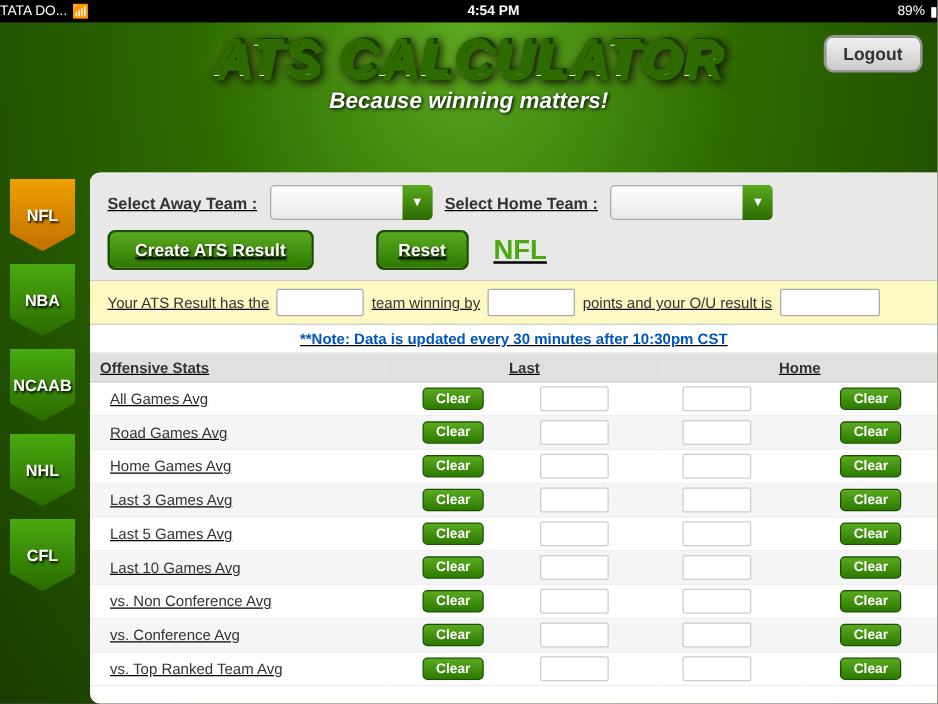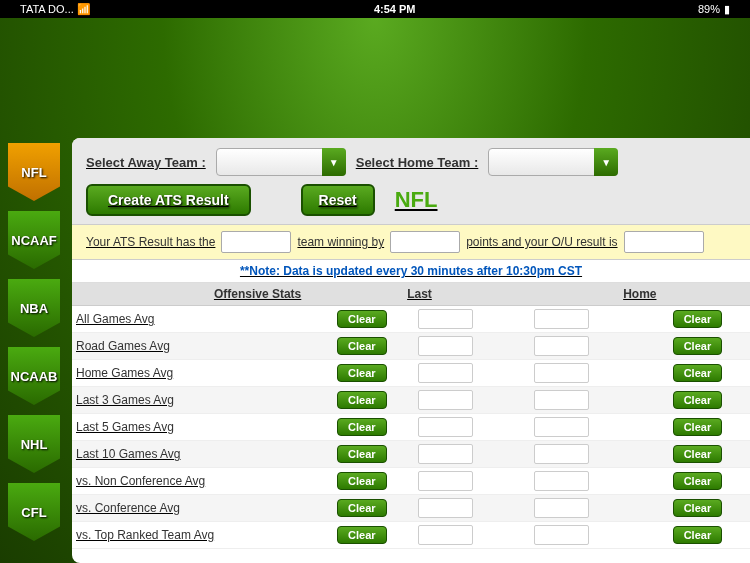--- a/index.html
+++ b/index.html
@@ -12,21 +12,21 @@
     }
 
     
     .status-bar {
       display: flex;
       justify-content: space-between;
       align-items: center;
       background: #000;
       color: #fff;
       font-size: 11px;
-      padding: 2px 20px;
+      padding: 2px 0;
       height: 18px;
     }
     .status-left { display: flex; align-items: center; gap: 4px; }
     .status-center { font-weight: bold; }
     .status-right { display: flex; align-items: center; gap: 4px; }
 
     
     .app-bg {
       background: radial-gradient(ellipse at center top, #5aaa20 0%, #2d6b00 40%, #1a3d00 100%);
       width: 750px;
@@ -269,28 +269,28 @@
       border-collapse: collapse;
     }
     .stats-table thead tr {
       background: #e0e0e0;
     }
     .stats-table th {
       font-size: 12px;
       font-weight: bold;
       color: #333;
       padding: 4px 8px;
-      text-align: right;
+      text-align: left;
       border-bottom: 1px solid #ccc;
     }
     .stats-table th.center { text-align: center; }
     .stats-table td {
       font-size: 12px;
       color: #333;
-      padding: 3px 4px;
+      padding: 3px 16px;
       border-bottom: 1px solid #eee;
       vertical-align: middle;
     }
     .stats-table tr:nth-child(even) td { background: #f5f5f5; }
     .stats-table tr:nth-child(odd) td { background: #fff; }
 
     .clear-btn {
       background: linear-gradient(to bottom, #5aaa20, #2d7a00);
       border: 1px solid #1a5000;
       border-radius: 4px;
@@ -324,27 +324,29 @@
   </div>
   <div class="status-center">4:54 PM</div>
   <div class="status-right">
     <span>89%</span>
     <span>▮</span>
   </div>
 </div>
 
 <div class="app-bg">
 
+  <div class="header">
+    <div class="app-title">ATS CALCULATOR</div>
+    <div class="app-subtitle">Because winning matters!</div>
+    <button class="logout-btn">Logout</button>
+  </div>
 
   <div class="sidebar" style="top:120px;">
     <div class="sidebar-item active">
       <div class="shield">NFL</div>
-    </div>
-    <div class="sidebar-item">
-      <div class="shield green">NCAAF</div>
     </div>
     <div class="sidebar-item">
       <div class="shield green">NBA</div>
     </div>
     <div class="sidebar-item">
       <div class="shield green">NCAAB</div>
     </div>
     <div class="sidebar-item">
       <div class="shield green">NHL</div>
     </div>

